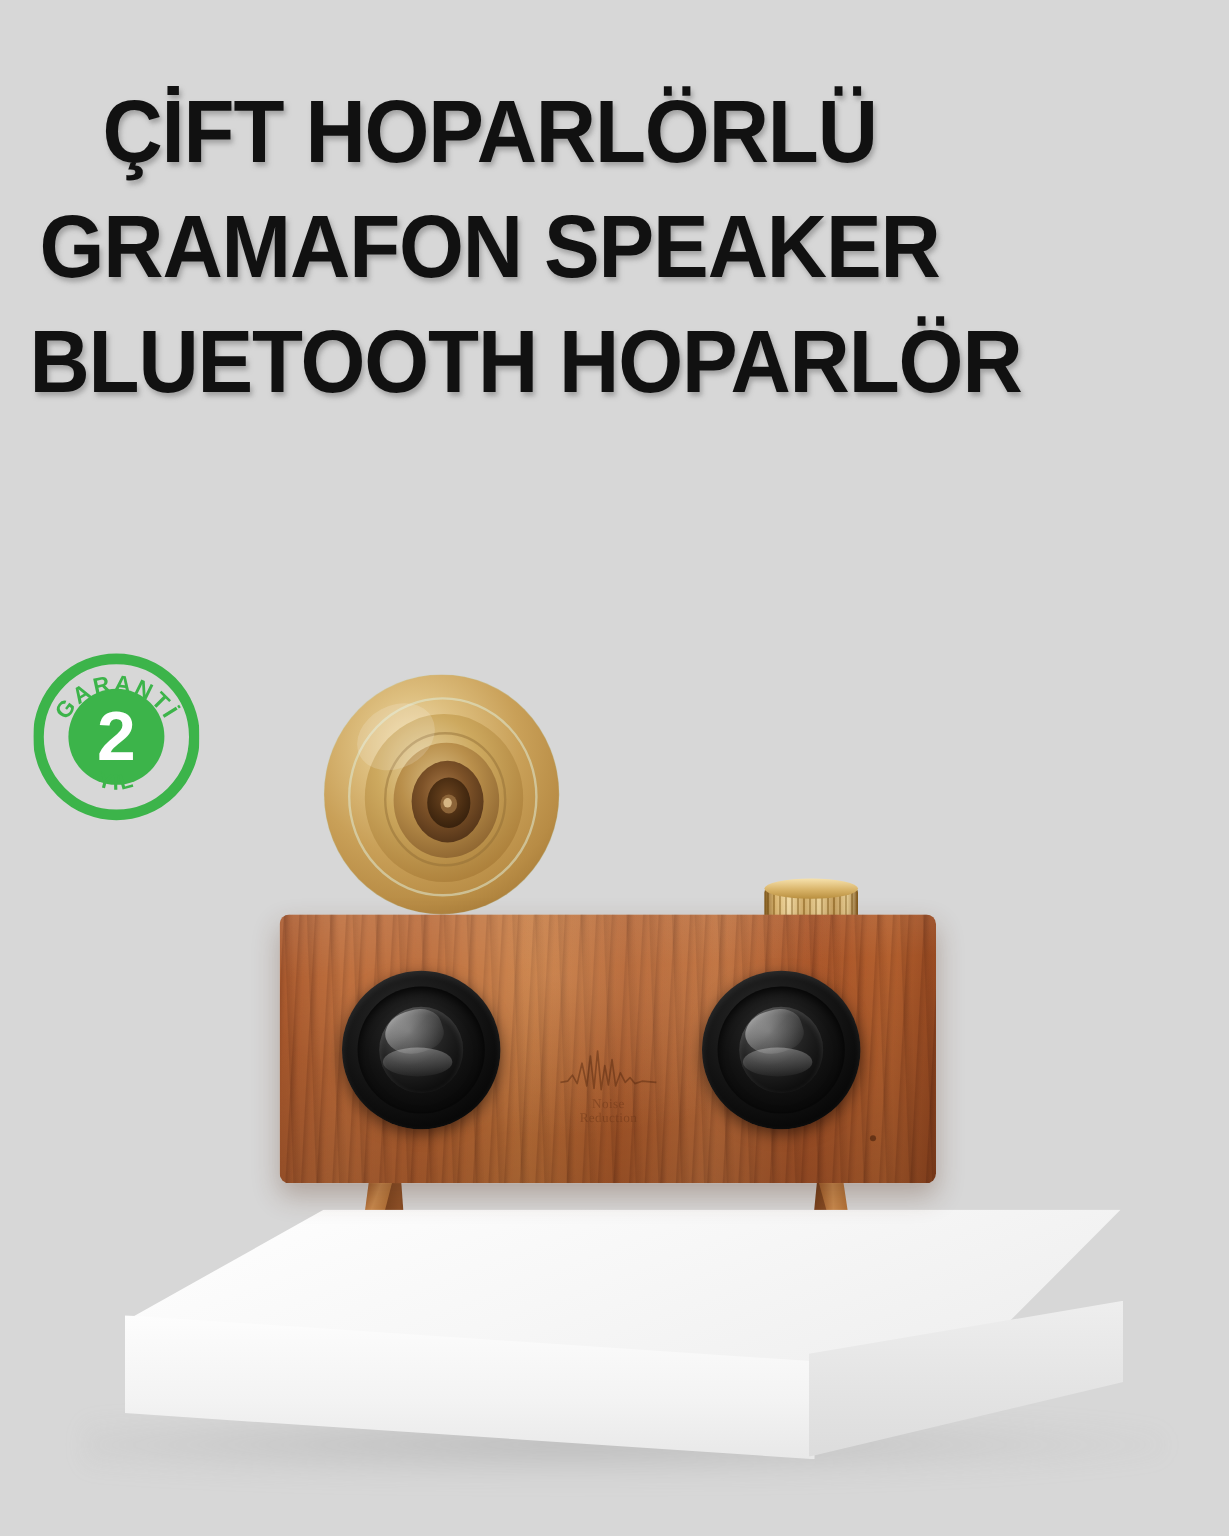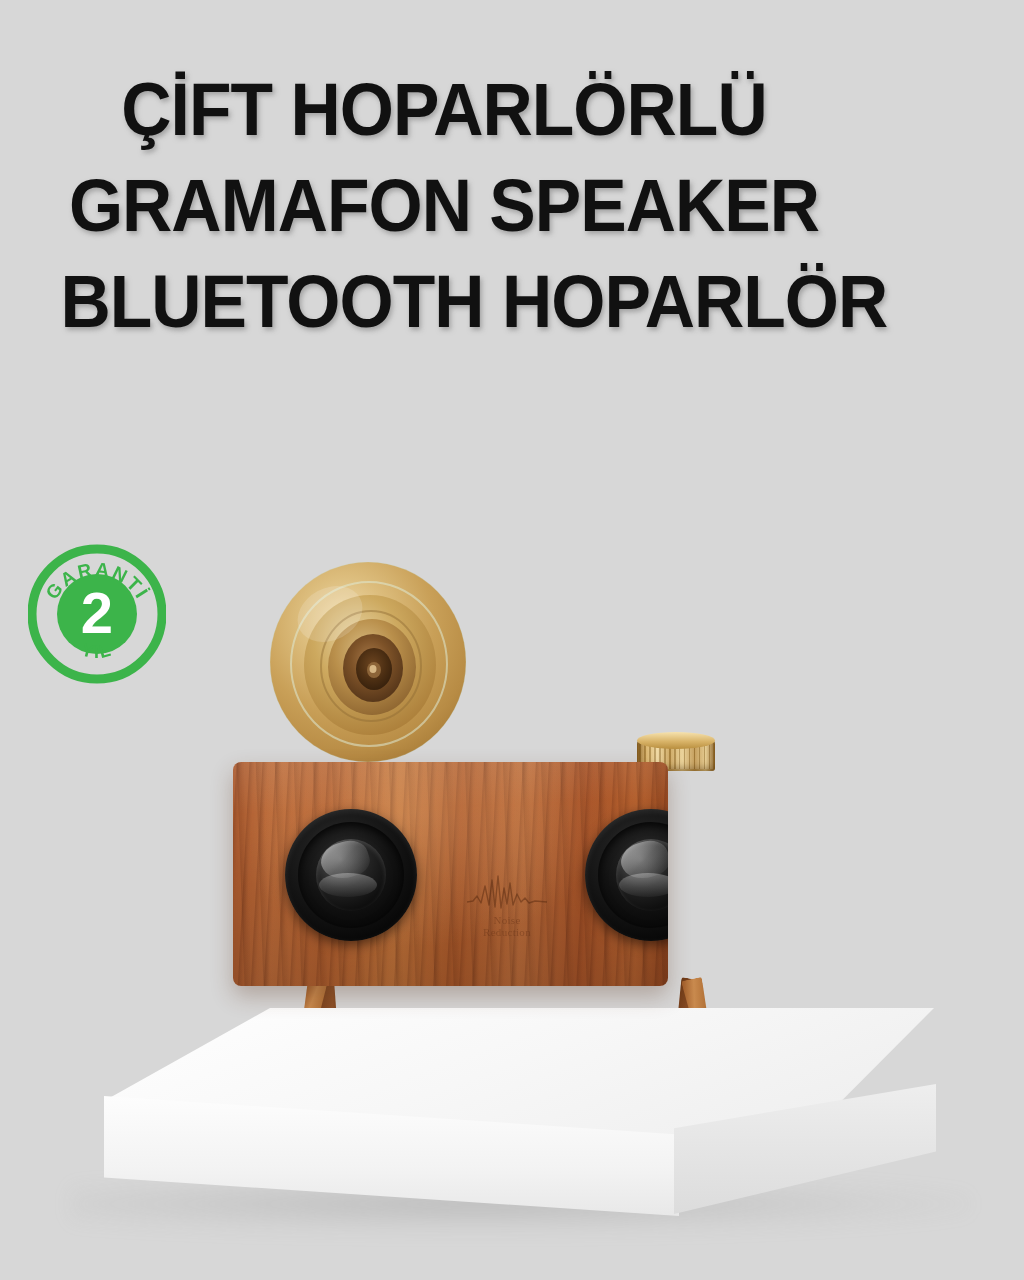--- a/index.html
+++ b/index.html
@@ -16,21 +16,20 @@
   }
 
   
   #headline {
     position: absolute;
     top: 62px;
     left: 0;
     width: 816px;
     text-align: center;
     z-index: 20;
-    padding-left: 36px;
   }
   .headline-line {
     display: block;
     font-family: "Liberation Sans", sans-serif;
     font-weight: 700;
     font-size: 74px;
     line-height: 96px;
     letter-spacing: -1px;
     color: #111111;
     text-shadow: 2px 3px 5px rgba(120,120,120,0.55);
@@ -145,21 +144,21 @@
     width: 74px; height: 26px;
     background: repeating-linear-gradient(90deg, rgba(90,60,15,0.34) 0px, rgba(90,60,15,0.34) 1.5px, rgba(255,255,255,0.14) 1.5px, rgba(255,255,255,0.14) 5px);
     opacity: 0.85;
   }
 
   
   .cabinet {
     position: absolute;
     left: 233px;
     top: 762px;
-    width: 435px;
+    width: 547px;
     height: 224px;
     border-radius: 8px;
     z-index: 8;
     overflow: hidden;
     background:
       linear-gradient(178deg, rgba(255,255,255,0.10) 0%, rgba(0,0,0,0.0) 22%, rgba(0,0,0,0.16) 100%),
       linear-gradient(92deg, #a9582c 0%, #bb6a38 10%, #b3602f 22%, #c07239 38%, #ad5a2a 52%, #bb6c3a 66%, #a85428 80%, #b4612f 92%, #93461f 100%);
     box-shadow: 0 10px 22px rgba(90,50,25,0.30);
   }
   .grain {

